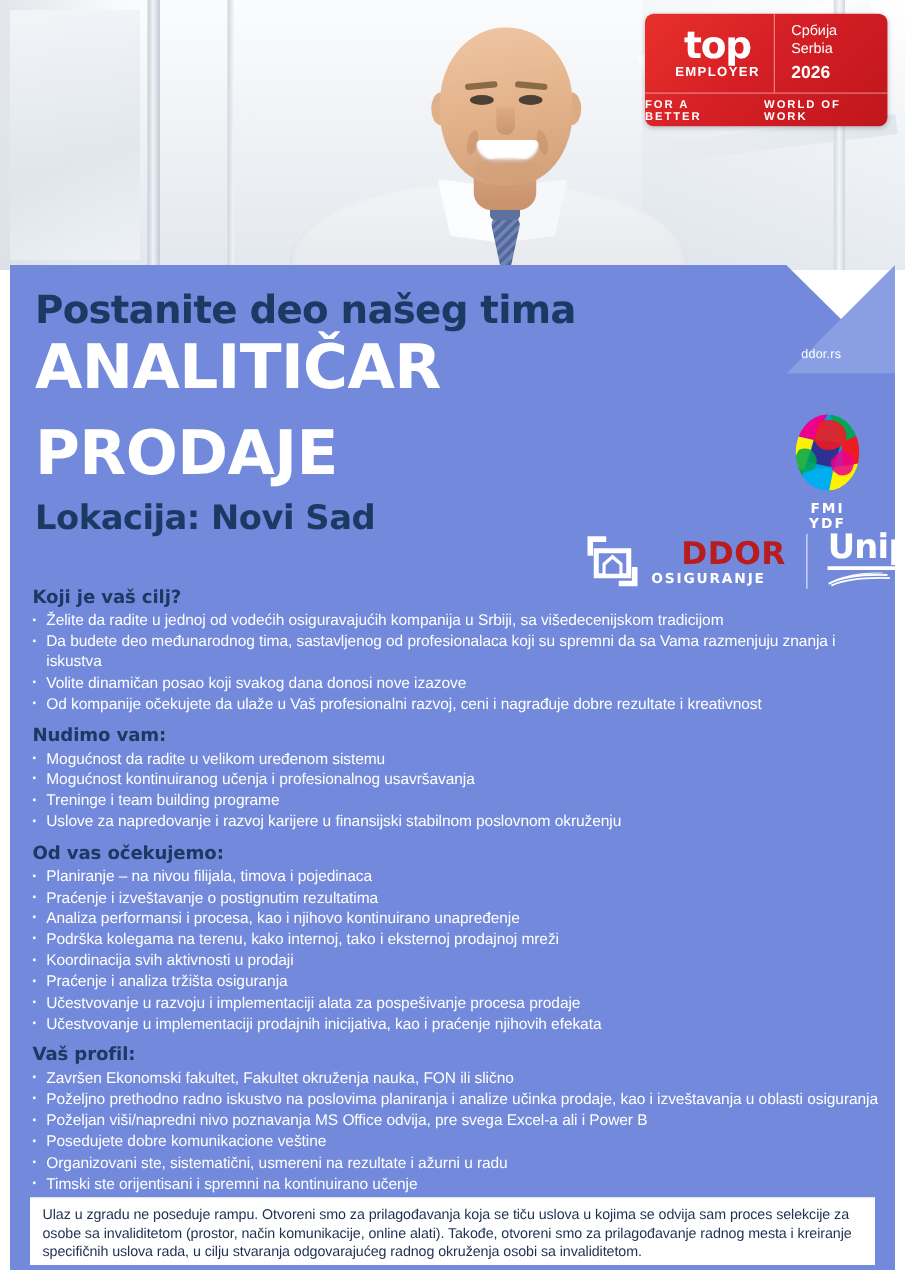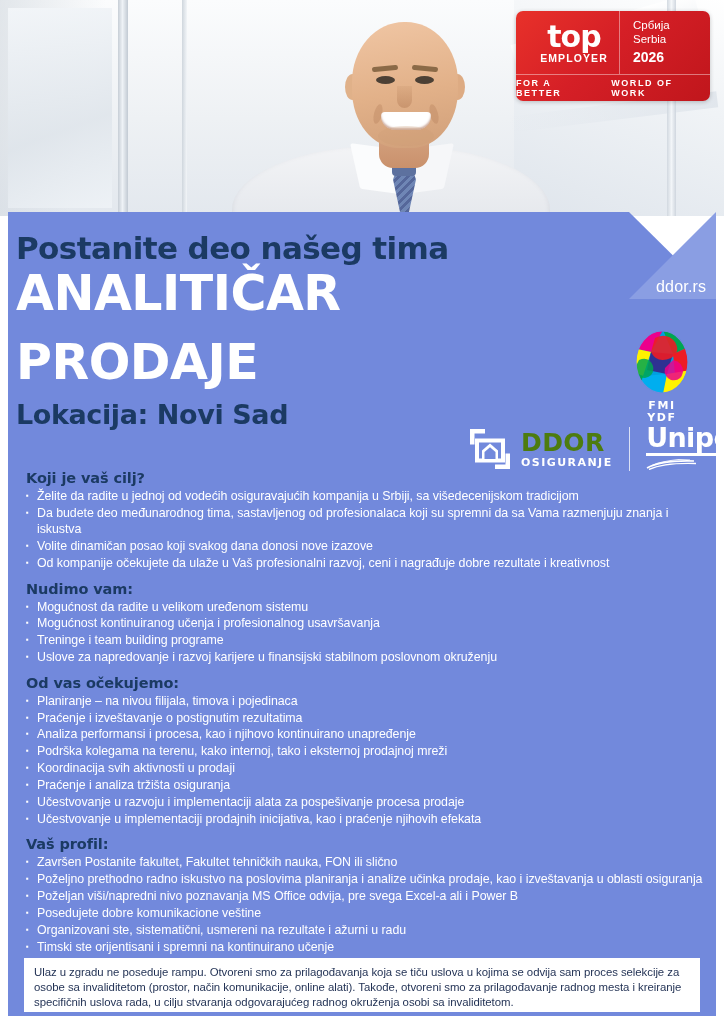--- a/index.html
+++ b/index.html
@@ -180,26 +180,26 @@
     clip-path: polygon(0 0, 621px 0, 708px 86px, 708px 100%, 0 100%);
   }
   #corner-tri {
     position: absolute; left: 629px; top: 212px;
     width: 87px; height: 87px;
     background: #8a9ee3;
     clip-path: polygon(100% 0, 100% 100%, 0 100%);
     pointer-events: none;
   }
   #ddor-rs {
-    position: absolute; left: 656px; top: 278px;
-    font-size: 16px; color: #ffffff; letter-spacing: .2px;
-  }
-
-  
-  #headline { position: absolute; left: 16px; top: 232px; width: 470px; }
+    position: absolute; left: 641px; top: 278px;
+    font-size: 10px; color: #ffffff; letter-spacing: .2px;
+  }
+
+  
+  #headline { position: absolute; left: 28px; top: 232px; width: 470px; }
   .h-kicker {
     font-size: 31px; font-weight: 700; color: #1b3a63;
     letter-spacing: -.6px; line-height: 1.04;
     font-family: "DejaVu Sans", sans-serif;
   }
   .h-title {
     font-size: 49px; font-weight: 700; color: #ffffff;
     line-height: 1.03; letter-spacing: -.5px; margin-top: 5px;
     font-family: "DejaVu Sans", sans-serif;
   }
@@ -221,22 +221,23 @@
   }
 
   
   #brands {
     position: absolute; left: 468px; top: 424px;
     display: flex; align-items: center; height: 50px;
   }
   .bd-mark { width: 44px; height: 44px; }
   .bd-word { margin-left: 9px; line-height: 1; }
   .bd-ddor {
-    font-size: 25px; font-weight: 700; color: #4d7c0f; letter-spacing: .4px;
-    font-family: "DejaVu Sans", sans-serif;
+    font-size: 25px; font-weight: 700; color: #b91c1c; letter-spacing: .4px;
+    font-family: "DejaVu Sans", sans-serif;
+    margin-left: 24px;
   }
   .bd-osig {
     font-size: 11px; font-weight: 700; color: #fff; letter-spacing: 1.45px;
     margin-top: 2px; font-family: "DejaVu Sans", sans-serif;
   }
   .bd-div {
     width: 1.5px; height: 44px; background: rgba(255,255,255,.75);
     margin: 0 16px;
   }
   .bd-uni { position: relative; }
@@ -432,21 +433,21 @@
         <li>Koordinacija svih aktivnosti u prodaji</li>
         <li>Praćenje i analiza tržišta osiguranja</li>
         <li>Učestvovanje u razvoju i implementaciji alata za pospešivanje procesa prodaje</li>
         <li>Učestvovanje u implementaciji prodajnih inicijativa, kao i praćenje njihovih efekata</li>
       </ul>
     </div>
 
     <div class="sec">
       <div class="sec-h">Vaš profil:</div>
       <ul class="blist">
-        <li>Završen Postanite fakultet, Fakultet tehničkih nauka, FON ili slično</li>
+        <li>Završen Ekonomski fakultet, Fakultet okruženja nauka, FON ili slično</li>
         <li>Poželjno prethodno radno iskustvo na poslovima planiranja i analize učinka prodaje, kao i izveštavanja u oblasti osiguranja</li>
         <li>Poželjan viši/napredni nivo poznavanja MS Office odvija, pre svega Excel-a ali i Power B</li>
         <li>Posedujete dobre komunikacione veštine</li>
         <li>Organizovani ste, sistematični, usmereni na rezultate i ažurni u radu</li>
         <li>Timski ste orijentisani i spremni na kontinuirano učenje</li>
         <li>Poznajete engleski jezik (najmanje B2 nivo)</li>
         <li>Profesionalan i etički pristup prema poslu</li>
       </ul>
     </div>
 

